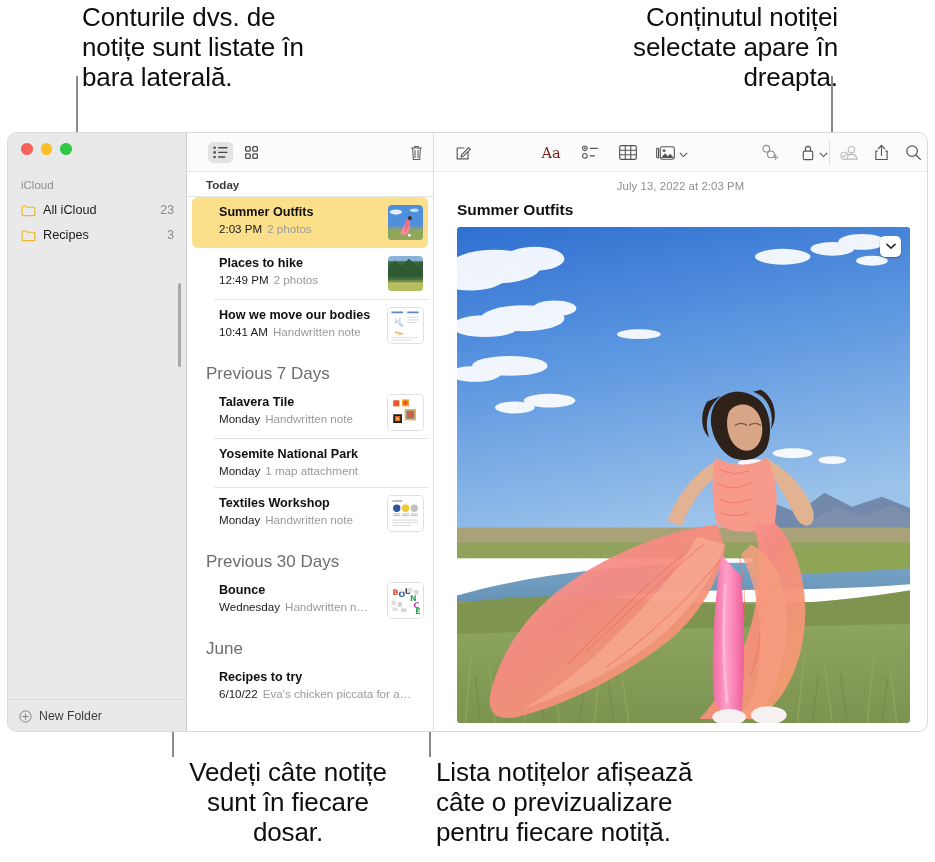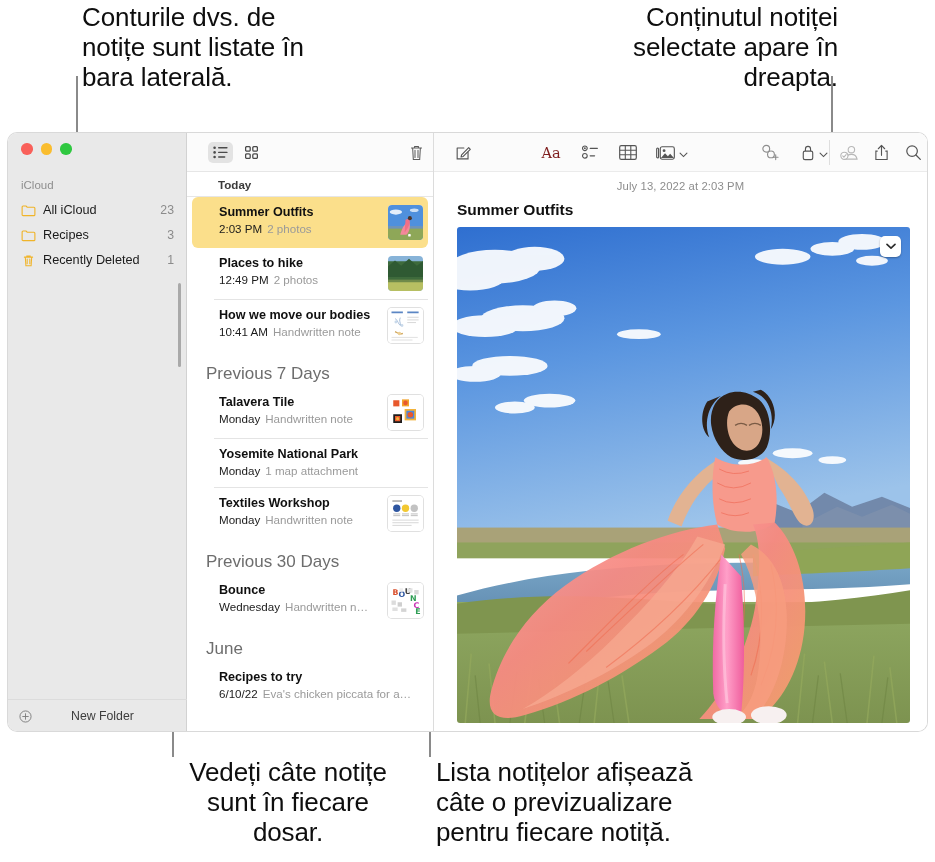--- a/index.html
+++ b/index.html
@@ -71,21 +71,20 @@
   #sb-scroll {
     position: absolute; left: 170px; top: 150px;
     width: 3px; height: 84px; border-radius: 2px; background: #a9a9a9;
   }
 
   #new-folder {
     position: absolute; left: 0; bottom: 0;
     width: 179px; height: 32px;
     display: flex; align-items: center; padding-left: 11px;
     border-top: 1px solid #dcdcdc;
-    gap: 32px;
   }
   #new-folder .plus { width: 13px; height: 13px; margin-right: 7px; }
   #new-folder .lbl { font-size: 12.3px; color: #3d3d3d; }
 
   
   #list-col {
     position: absolute; left: 179px; top: 0;
     width: 247px; height: 100%;
     background: #ffffff;
     border-right: 1px solid #dcdcdc;
@@ -99,21 +98,21 @@
     position: absolute; display: flex; align-items: center; justify-content: center;
     width: 25px; height: 21px; border-radius: 5px;
   }
   .tb-btn.active { background: #e3e3e3; }
   #tb-list { left: 21px; top: 9px; }
   #tb-grid { left: 52px; top: 9px; }
   #tb-trash { left: 219px; top: 8px; width: 20px; height: 22px; }
 
   #today-hdr {
     position: absolute; left: 0; top: 39px; width: 100%; height: 25px;
-    padding-left: 31px; display: flex; align-items: center;
+    padding-left: 19px; display: flex; align-items: center;
     font-size: 11.6px; font-weight: 700; color: #3b3b3b;
     border-bottom: 1px solid #e6e6e6; background: #fff;
   }
 
   #note-scroll { position: absolute; left: 0; top: 64px; right: 0; bottom: 0; overflow: hidden; }
   .grp-hdr {
     padding: 13px 0 3px 19px;
     font-size: 17px; font-weight: 400; color: #6d6d6d;
   }
   .note-item {
@@ -222,29 +221,20 @@
         <div class="folder-row">
           <span class="folder-ico">
             <svg viewBox="0 0 16 16">
                 <path d="M1.2 4.2a1 1 0 0 1 1-1h3.2l1.2 1.3h7.2a1 1 0 0 1 1 1v7a1 1 0 0 1-1 1H2.2a1 1 0 0 1-1-1z" fill="none" stroke="#f0b429" stroke-width="1.2"></path>
               </svg>
           </span>
           <span class="folder-name">Recipes</span>
           <span class="folder-count">3</span>
         </div>
 
-        <div class="folder-row">
-          <span class="folder-ico">
-            <svg viewBox="0 0 16 16">
-              <path d="M3.6 4.4h8.8M6.2 4.4V3.1h3.6v1.3M4.6 4.4l.6 9.1h5.6l.6-9.1M6.6 6.4v5M9.4 6.4v5" fill="none" stroke="#f0b429" stroke-width="1.1" stroke-linecap="round"></path>
-            </svg>
-          </span>
-          <span class="folder-name">Recently Deleted</span>
-          <span class="folder-count">1</span>
-        </div>
       </div>
 
       <div id="sb-scroll"></div>
 
       <div id="new-folder">
         <span class="plus">
           <svg viewBox="0 0 14 14">
               <circle cx="7" cy="7" r="6" fill="none" stroke="#7c7c7c" stroke-width="1"></circle>
               <path d="M7 4v6M4 7h6" stroke="#7c7c7c" stroke-width="1" stroke-linecap="round"></path>
             </svg>

